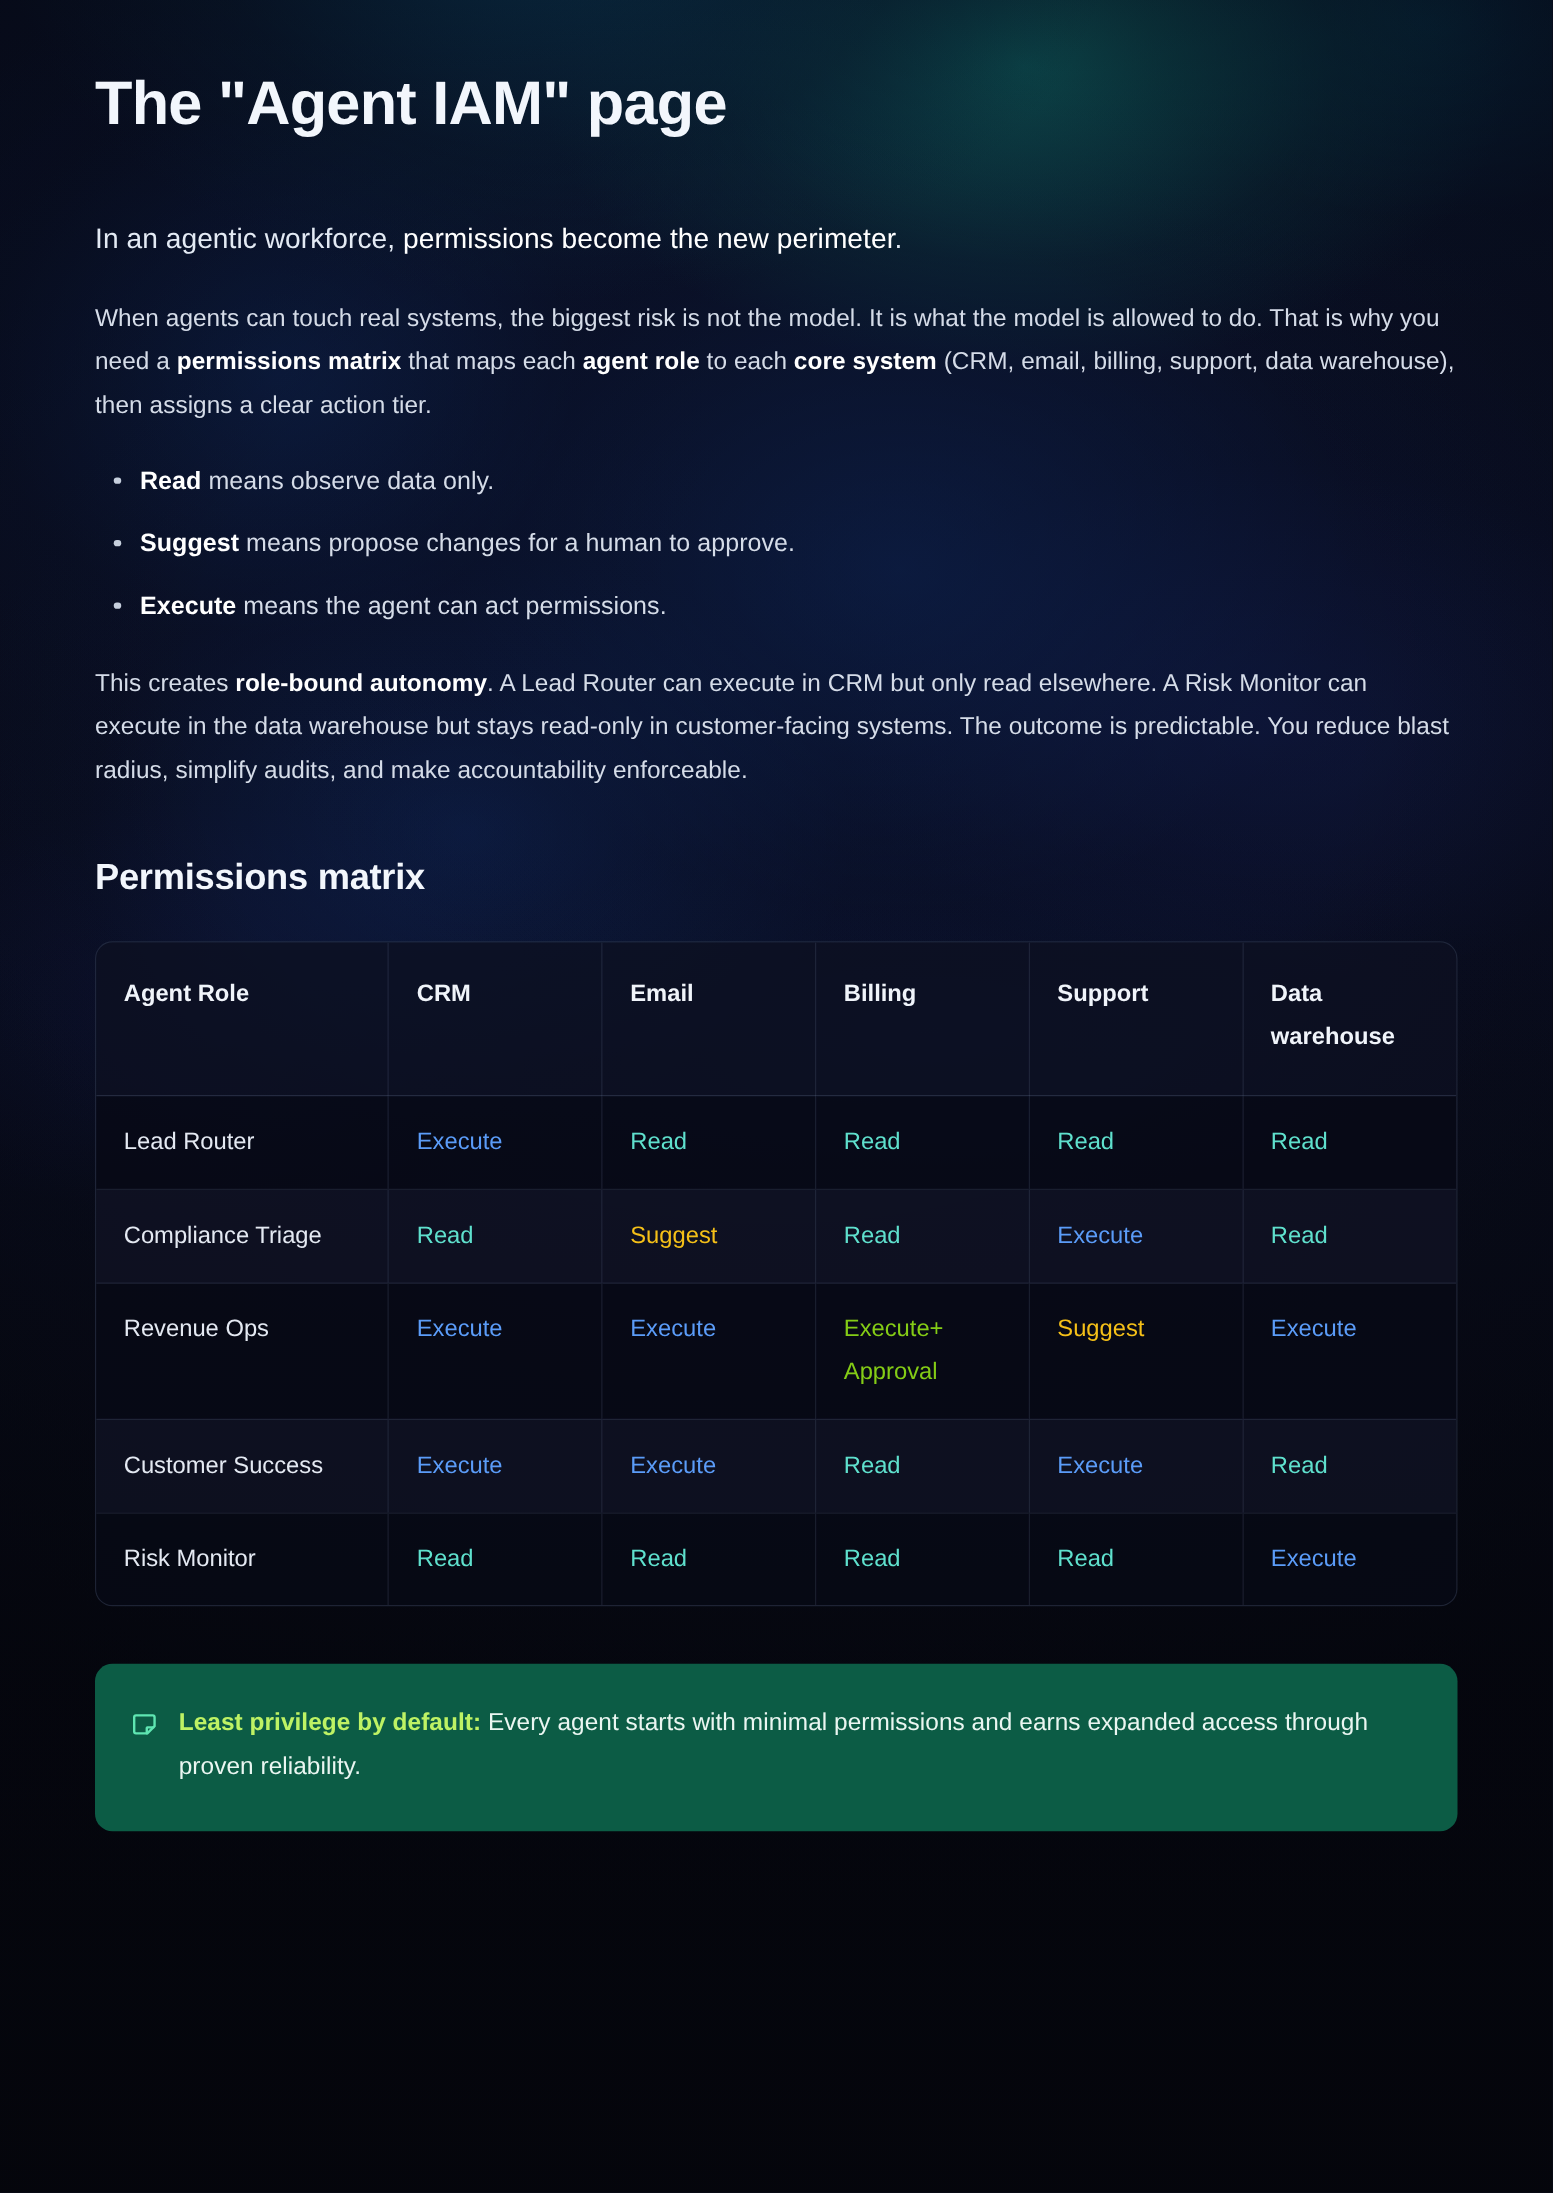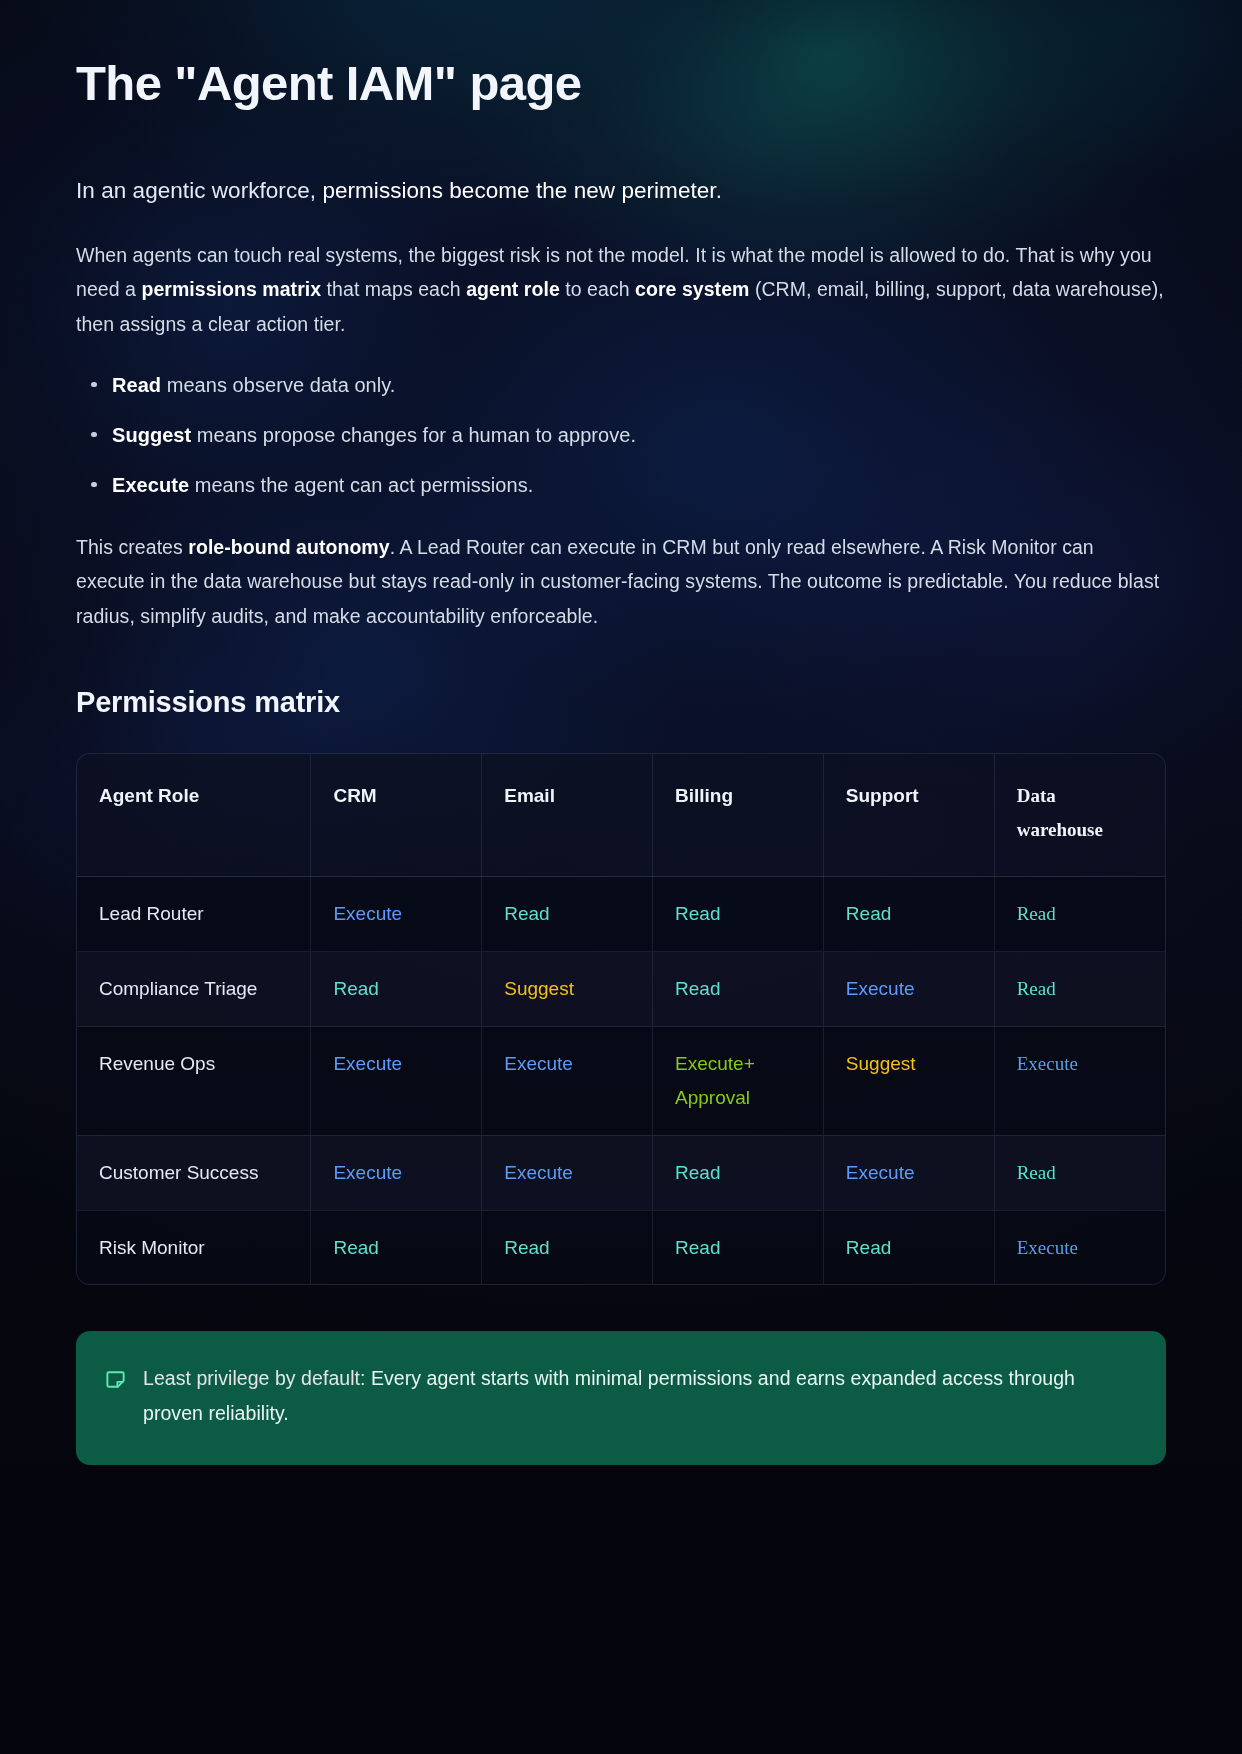--- a/index.html
+++ b/index.html
@@ -127,21 +127,21 @@
   table.matrix th,
   table.matrix td {
     text-align: left;
     vertical-align: top;
     padding: 20px 22px;
     font-size: 19px;
     line-height: 1.78;
     border-right: 1px solid rgba(122,140,175,0.16);
   }
   table.matrix th:last-child,
-  table.matrix td:last-child { border-right: none; font-family: Liberation Serif, serif; }
+  table.matrix td:last-child { border-right: none; }
 
   table.matrix thead th {
     font-weight: 700;
     color: #f0f4fa;
     font-size: 19px;
     background: rgba(14,18,36,0.55);
     padding-top: 25px;
     padding-bottom: 30px;
     border-bottom: 1px solid rgba(122,140,175,0.22);
   }
@@ -179,21 +179,21 @@
     height: 23px;
     color: #5fe6b2;
   }
   .callout-icon svg { display: block; width: 23px; height: 23px; }
   .callout-text {
     font-size: 19.5px;
     line-height: 1.78;
     color: #eaf6f1;
     letter-spacing: 0.05px;
   }
-  .callout-text b { font-weight: 400; color: #e5e5e5; }
+  .callout-text b { font-weight: 700; color: #bef264; }
 </style>
 </head>
 <body>
 
 <div class="bg-root"></div>
 <div class="bg-vignette"></div>
 
 <div class="page">
 
   <h1 class="title">The "Agent IAM" page</h1>

